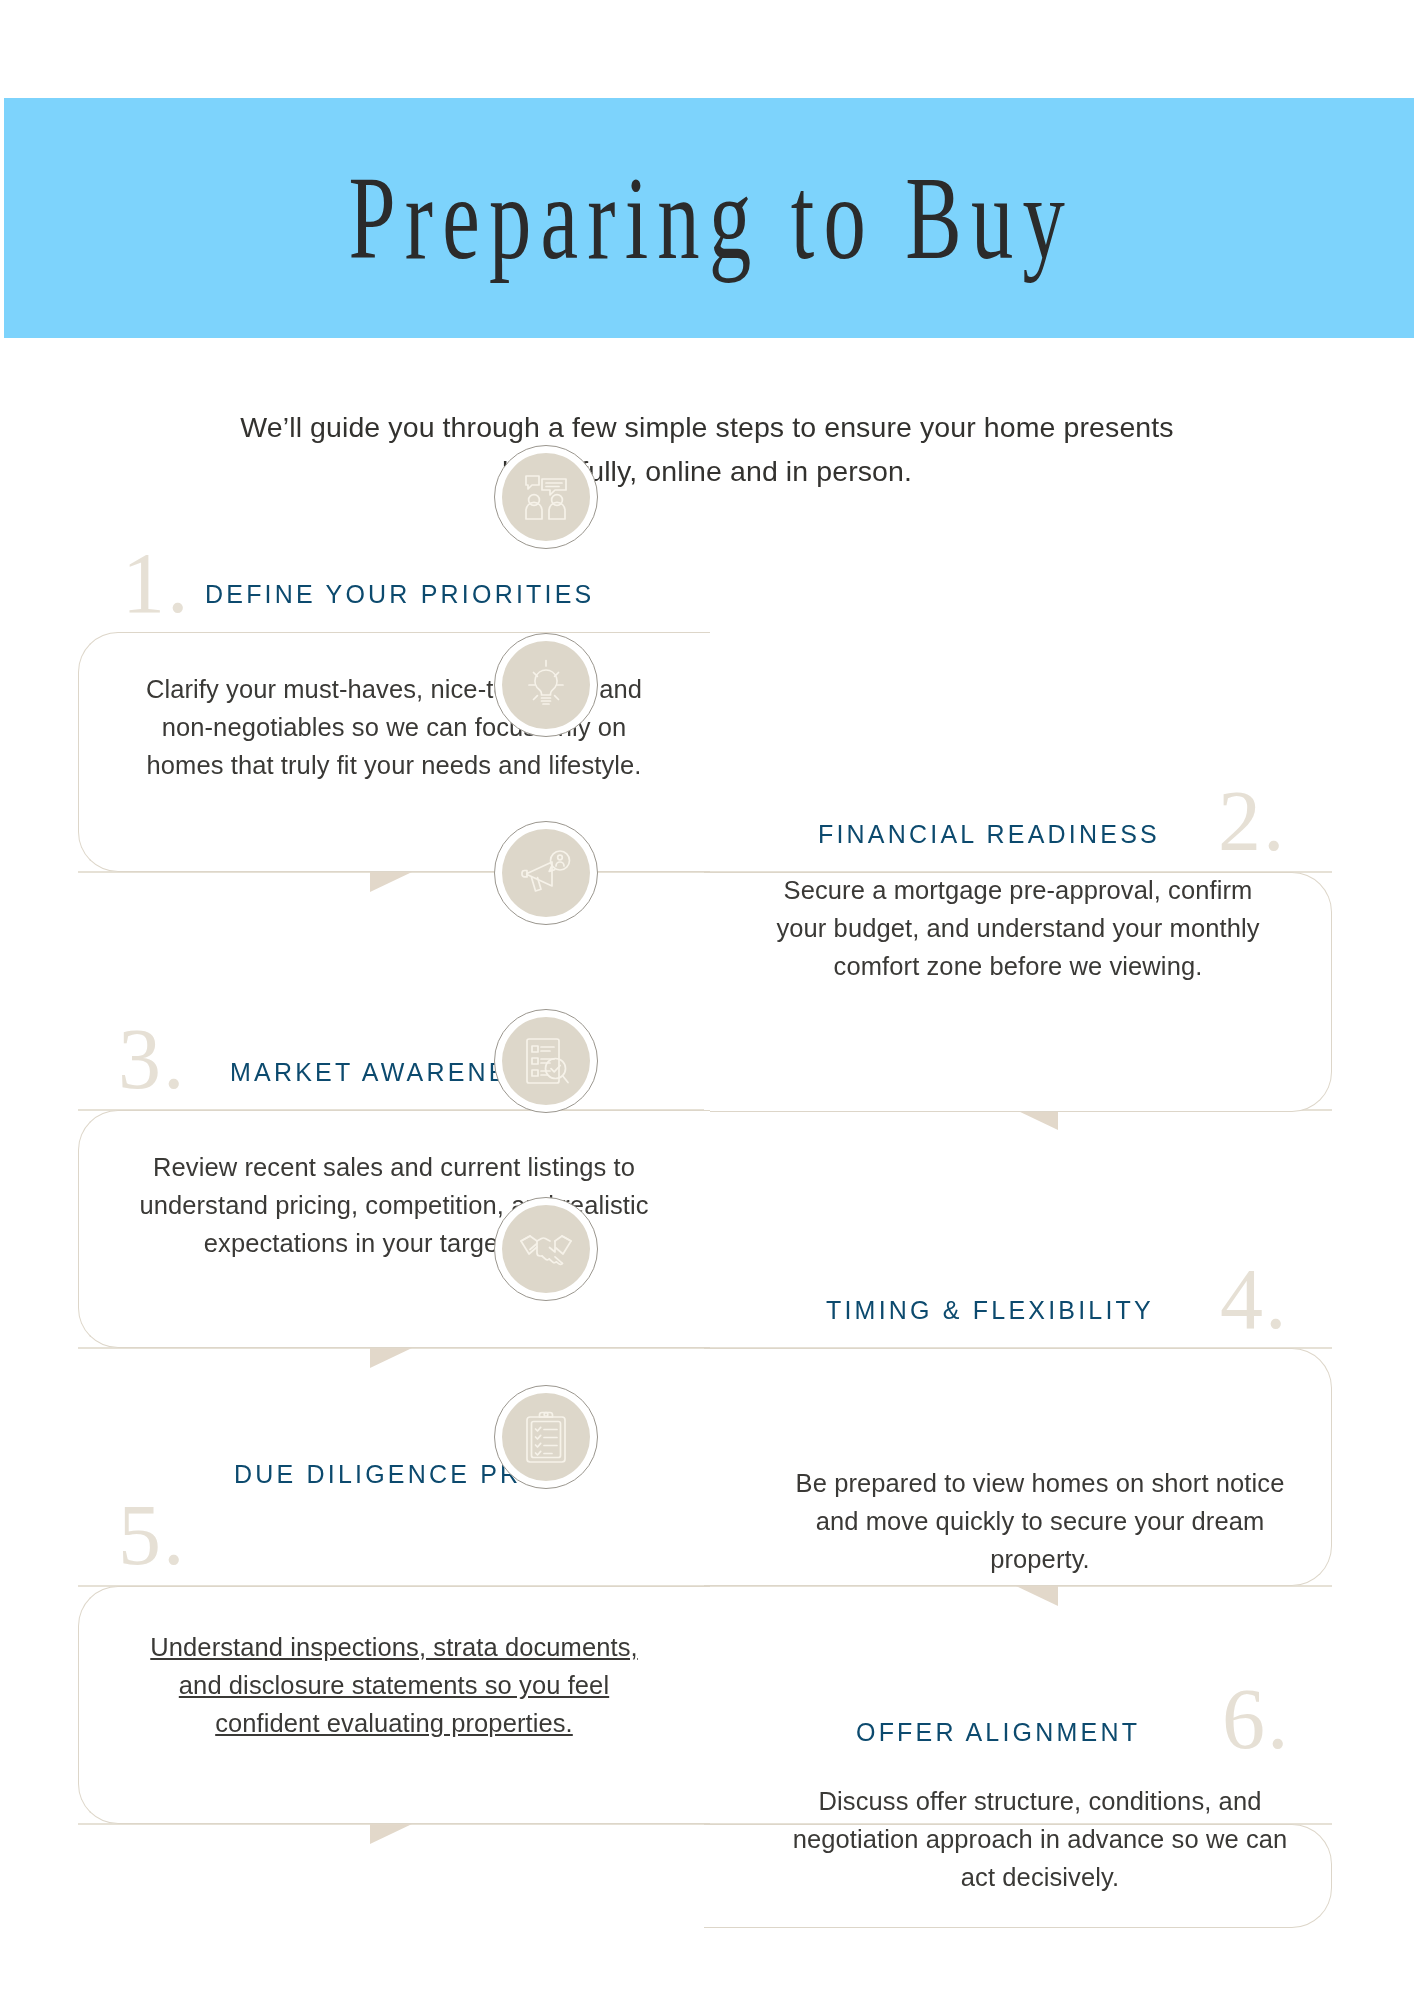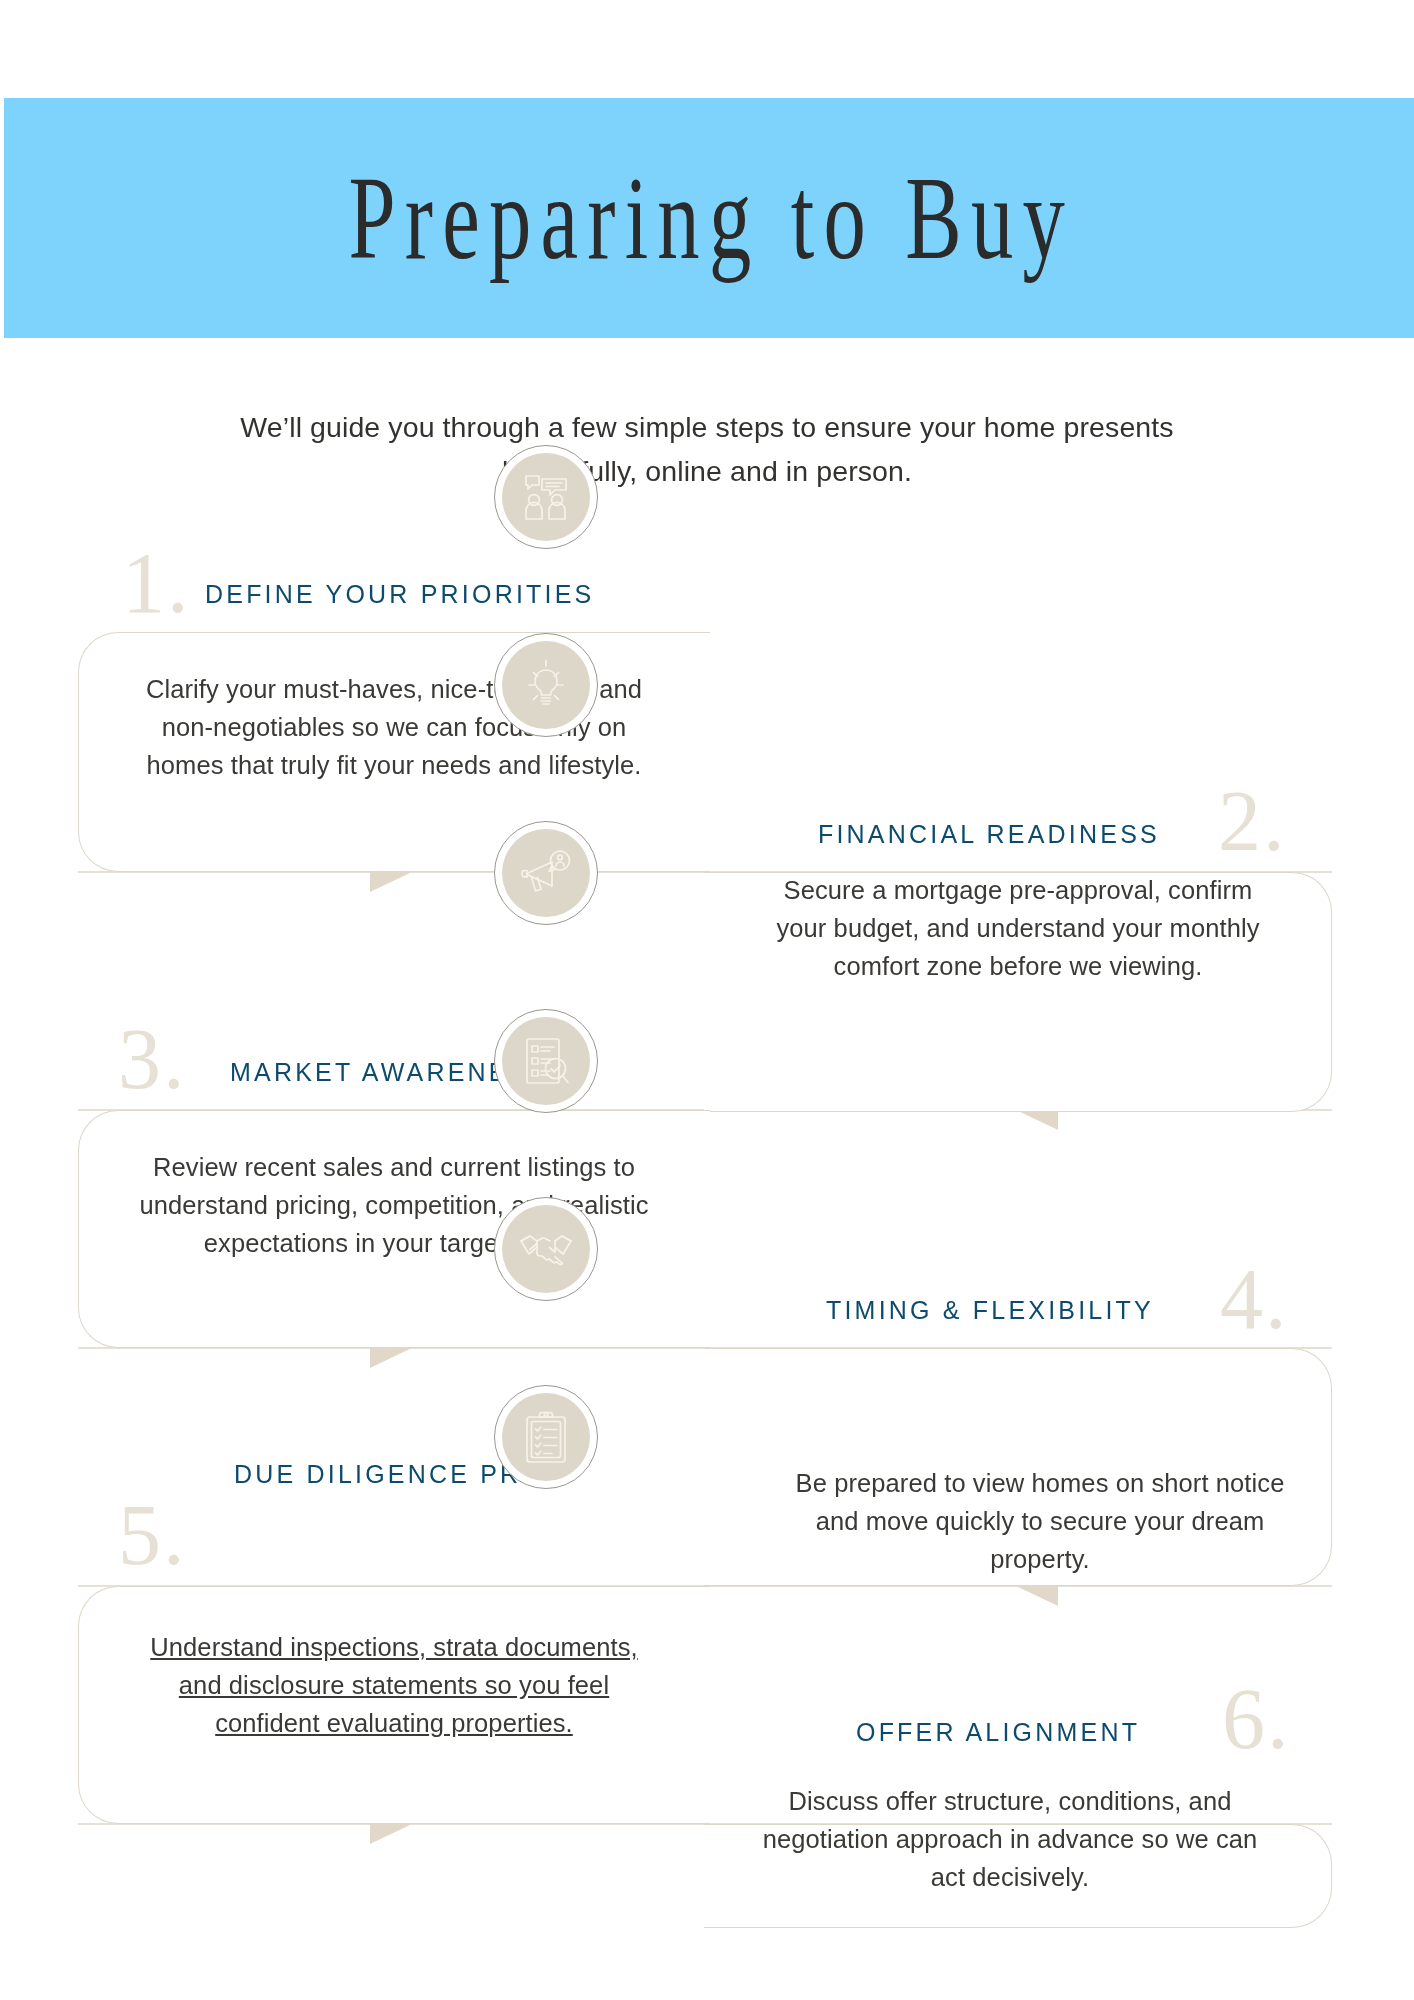--- a/index.html
+++ b/index.html
@@ -221,21 +221,21 @@
       <div class="step-box left" style="left:78px; top:1586px; width:632px; height:238px;"></div>
       <div class="step-number" style="left:118px; top:1492px;">5.</div>
       <div class="step-title" style="left:234px; top:1460px;text-align:right;">DUE DILIGENCE PREP</div>
       <div class="step-body" style="left:134px; top:1628px; width:520px;text-decoration:underline;">Understand inspections, strata documents, and disclosure statements so you feel confident evaluating properties.</div>
     </div>
 
     <div class="step">
       <div class="step-box right" style="left:704px; top:1824px; width:628px; height:104px;"></div>
       <div class="step-number" style="left:1222px; top:1676px;">6.</div>
       <div class="step-title" style="left:856px; top:1718px;">OFFER ALIGNMENT</div>
-      <div class="step-body" style="left:760px; top:1782px; width:500px;">Discuss offer structure, conditions, and negotiation approach in advance so we can act decisively.</div>
+      <div class="step-body" style="left:790px; top:1782px; width:500px;">Discuss offer structure, conditions, and negotiation approach in advance so we can act decisively.</div>
     </div>
 
     <div class="medallion" style="left:494px; top:445px;">
       <div class="inner">
         <svg width="56" height="56" viewBox="0 0 56 56" fill="none" stroke="#f6f2e9" stroke-width="1.7" stroke-linecap="round" stroke-linejoin="round">
           <path d="M8 7h13v9H14l-4 4v-4H8z"></path>
           <path d="M24 10h24v11H37l-5 5v-5h-8z"></path>
           <line x1="28" y1="14" x2="44" y2="14"></line>
           <line x1="28" y1="17.5" x2="41" y2="17.5"></line>
           <circle cx="16" cy="31" r="5.4"></circle>

